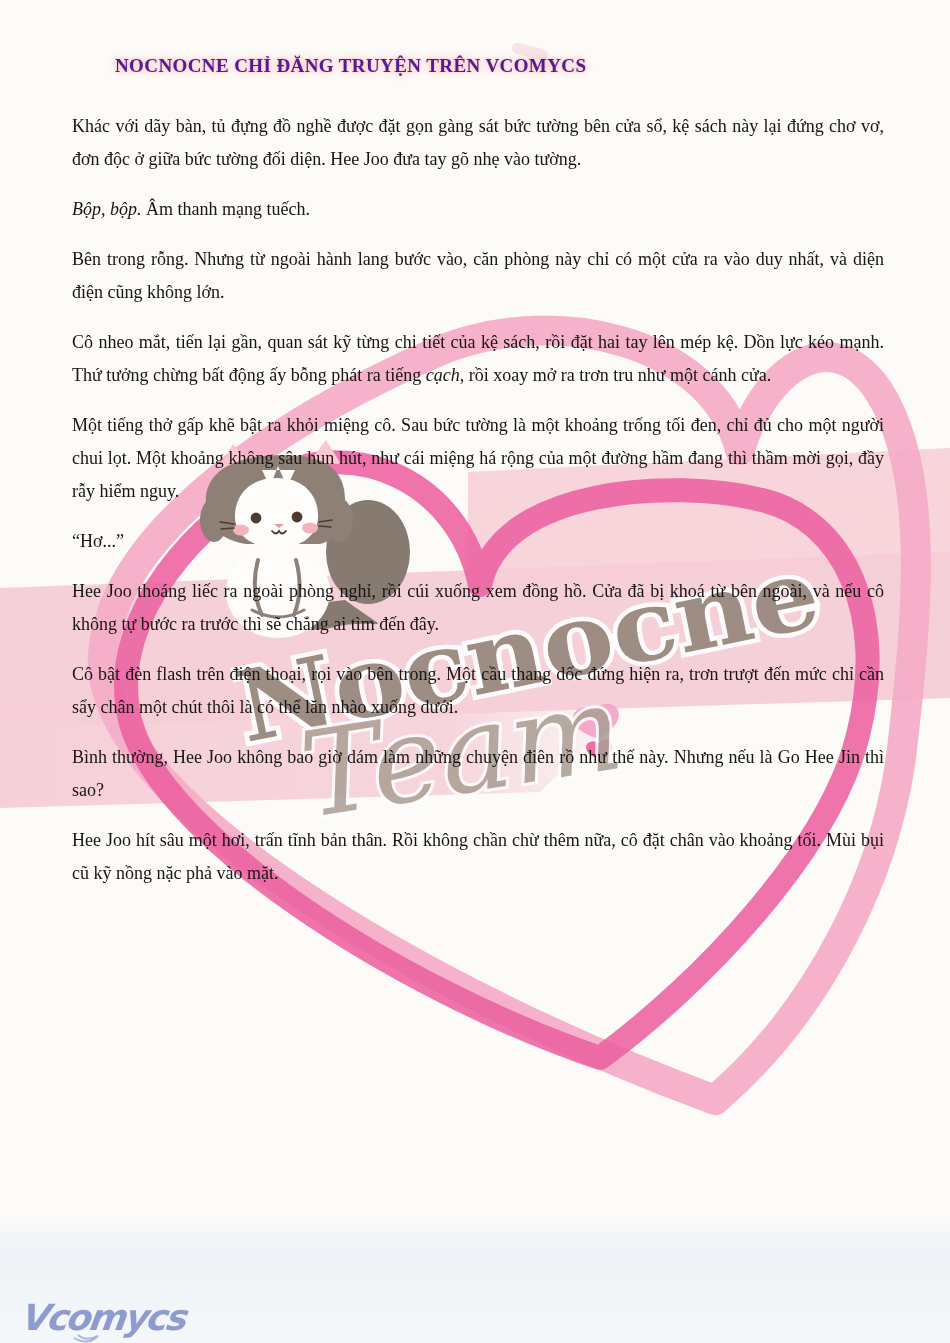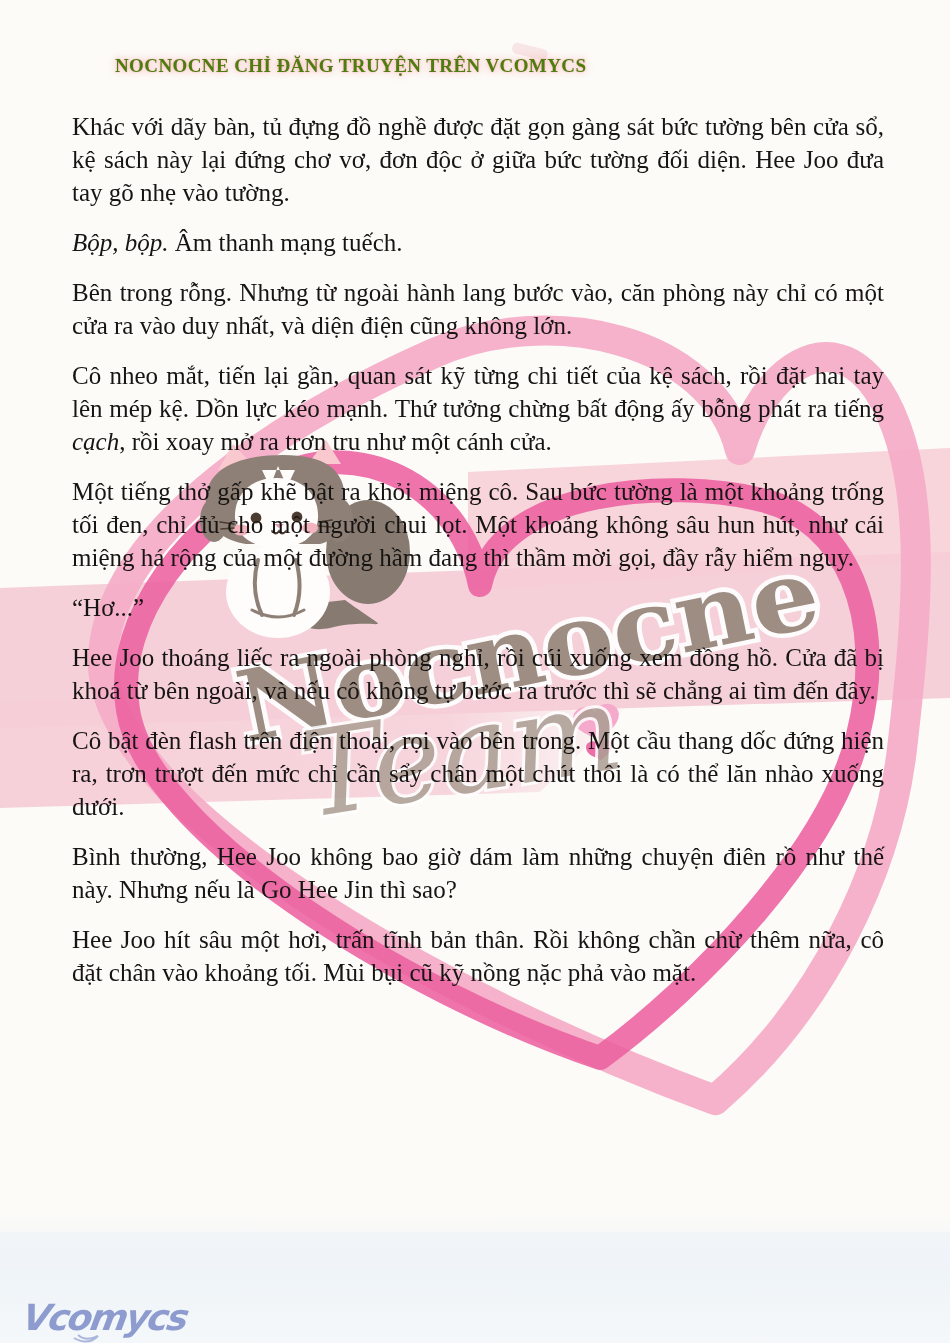--- a/index.html
+++ b/index.html
@@ -20,28 +20,28 @@
     background:linear-gradient(180deg, rgba(238,243,247,0) 0%, #eef3f7 35%, #f4f8fb 100%);
   }
   .bottom-strip{
     position:absolute;left:0;right:0;top:1232px;height:36px;z-index:0;
     background:#f0f4f7;opacity:.8;
   }
   
   .header{
     position:absolute;left:115px;top:55px;z-index:2;
     font-size:19px;font-weight:bold;letter-spacing:.4px;
-    color:#4d7c0f;
+    color:#4c1d95;
     text-shadow:0 0 9px rgba(252,164,164,.95), 0 0 2px rgba(247,120,120,.55);
     white-space:nowrap;
   }
   
   .body-text{
     position:absolute;left:72px;top:110px;width:812px;z-index:2;
-    font-size:25px;line-height:33px;color:#171513;
+    font-size:18px;line-height:33px;color:#171513;
     text-align:justify;
   }
   .body-text p{margin:0 0 17px 0;}
   .body-text em{font-style:italic;}
   
   .footer-logo{
     position:absolute;left:14px;top:1290px;z-index:2;width:230px;height:54px;
   }
 </style>
 </head>

